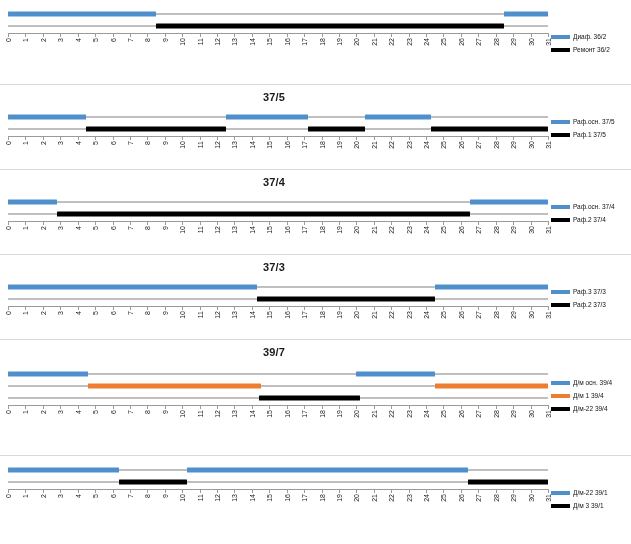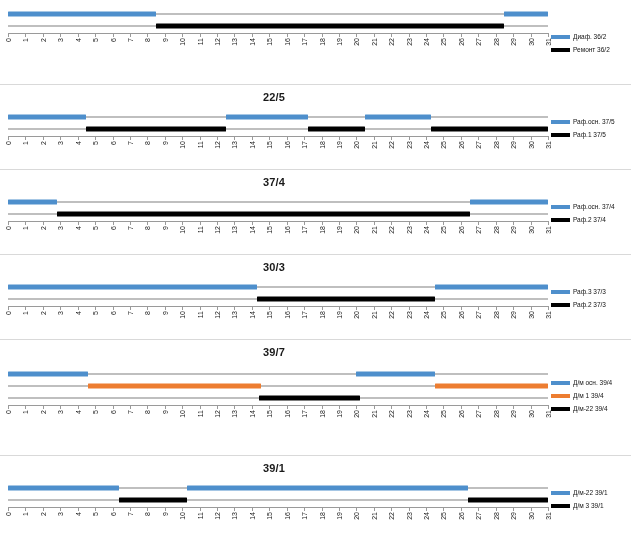--- a/index.html
+++ b/index.html
@@ -213,21 +213,21 @@
           <span class="legend-swatch" style="background: rgb(78, 143, 204);"></span>
           <span class="legend-label">Диаф. 36/2</span>
         </div>
         <div class="legend-row">
           <span class="legend-swatch" style="background: rgb(0, 0, 0);"></span>
           <span class="legend-label">Ремонт 36/2</span>
         </div>
       </div>
     </div>
     <div class="chart-block" style="height: 85px;">
-      <div class="chart-title">22/5</div>
+      <div class="chart-title">37/5</div>
       <div class="plot-area" style="margin-top: 8px;">
         <div class="lane">
           <div class="lane-base"></div>
           <div class="seg thick" title="Раф.осн. 37/5" style="left: 0%; width: 14.5161%; background: rgb(78, 143, 204);"></div>
           <div class="seg thick" title="Раф.осн. 37/5" style="left: 40.3226%; width: 15.1613%; background: rgb(78, 143, 204);"></div>
           <div class="seg thick" title="Раф.осн. 37/5" style="left: 66.129%; width: 12.2581%; background: rgb(78, 143, 204);"></div>
         </div>
         <div class="lane">
           <div class="lane-base"></div>
           <div class="seg thick" title="Раф.1 37/5" style="left: 14.5161%; width: 25.8065%; background: rgb(0, 0, 0);"></div>
@@ -398,21 +398,21 @@
           <span class="legend-swatch" style="background: rgb(78, 143, 204);"></span>
           <span class="legend-label">Раф.осн. 37/4</span>
         </div>
         <div class="legend-row">
           <span class="legend-swatch" style="background: rgb(0, 0, 0);"></span>
           <span class="legend-label">Раф.2 37/4</span>
         </div>
       </div>
     </div>
     <div class="chart-block" style="height: 85px;">
-      <div class="chart-title">30/3</div>
+      <div class="chart-title">37/3</div>
       <div class="plot-area" style="margin-top: 8px;">
         <div class="lane">
           <div class="lane-base"></div>
           <div class="seg thick" title="Раф.3 37/3" style="left: 0%; width: 46.129%; background: rgb(78, 143, 204);"></div>
           <div class="seg thick" title="Раф.3 37/3" style="left: 79.0323%; width: 20.9677%; background: rgb(78, 143, 204);"></div>
         </div>
         <div class="lane">
           <div class="lane-base"></div>
           <div class="seg thick" title="Раф.2 37/3" style="left: 46.129%; width: 32.9032%; background: rgb(0, 0, 0);"></div>
         </div>
@@ -589,21 +589,20 @@
           <span class="legend-swatch" style="background: rgb(237, 125, 49);"></span>
           <span class="legend-label">Д/м 1 39/4</span>
         </div>
         <div class="legend-row">
           <span class="legend-swatch" style="background: rgb(0, 0, 0);"></span>
           <span class="legend-label">Д/м-22 39/4</span>
         </div>
       </div>
     </div>
     <div class="chart-block" style="height: 86px;">
-      <div class="chart-title">39/1</div>
       <div class="plot-area" style="margin-top: 8px;">
         <div class="lane">
           <div class="lane-base"></div>
           <div class="seg thick" title="Д/м-22 39/1" style="left: 0%; width: 20.6452%; background: rgb(78, 143, 204);"></div>
           <div class="seg thick" title="Д/м-22 39/1" style="left: 33.2258%; width: 51.9355%; background: rgb(78, 143, 204);"></div>
         </div>
         <div class="lane">
           <div class="lane-base"></div>
           <div class="seg thick" title="Д/м 3 39/1" style="left: 20.6452%; width: 12.5806%; background: rgb(0, 0, 0);"></div>
           <div class="seg thick" title="Д/м 3 39/1" style="left: 85.1613%; width: 14.8387%; background: rgb(0, 0, 0);"></div>

